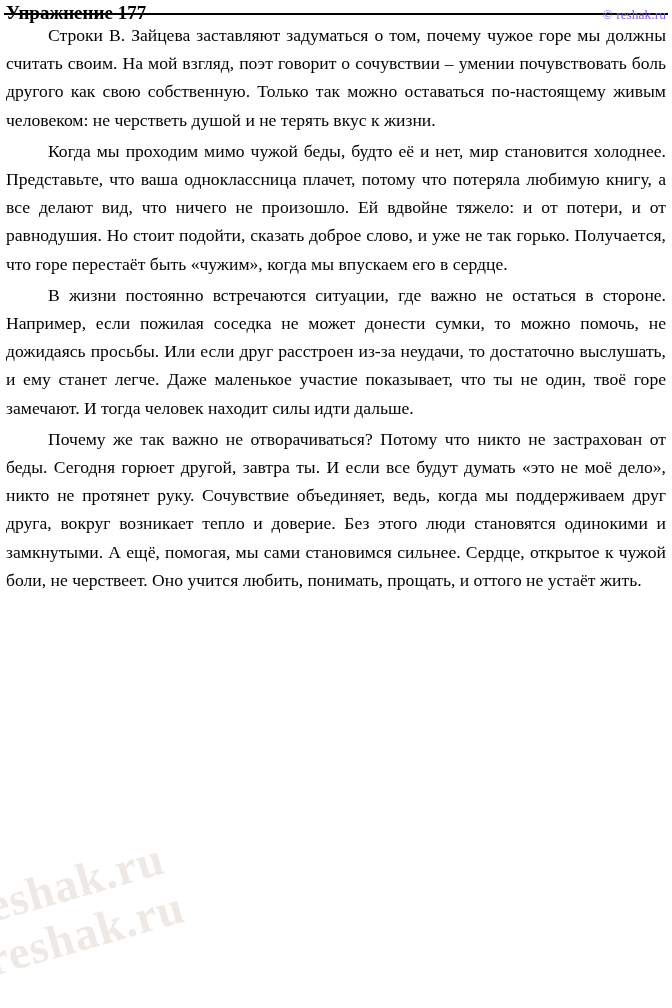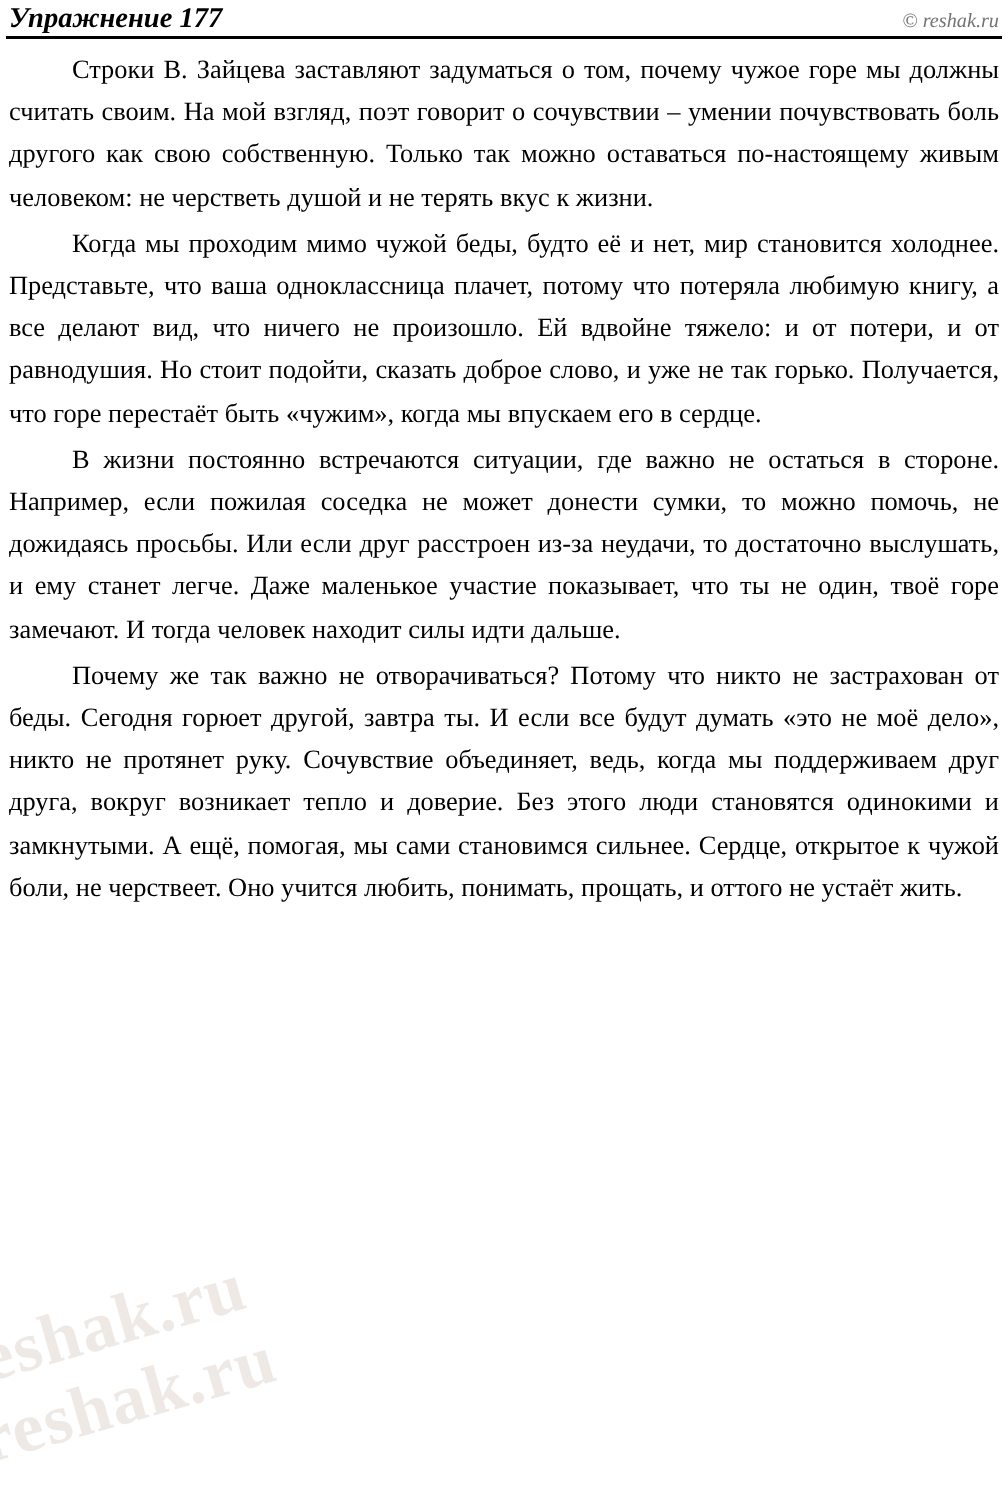--- a/index.html
+++ b/index.html
@@ -21,35 +21,34 @@
     height: 1008px;
     box-sizing: border-box;
     padding: 0 4px;
   }
   .header {
     display: flex;
     align-items: baseline;
     justify-content: space-between;
     padding: 2px 2px 0 2px;
     border-bottom: 2px solid #000;
-    height: 26px;
+    height: 15px;
     box-sizing: border-box;
-    font-style: italic;
   }
   .header-title {
     font-family: "Liberation Serif", serif;
     font-weight: bold;
     font-size: 19px;
     letter-spacing: 0px;
     line-height: 22px;
   }
   .header-copyright {
     font-family: "Liberation Serif", serif;
     font-size: 13.5px;
-    color: #737373;
+    color: #8b5cf6;
     white-space: nowrap;
   }
   .content {
     padding: 6px 2px 0 2px;
   }
   p.para {
     margin: 0 0 3px 0;
     text-indent: 42px;
     text-align: justify;
     font-size: 17.6px;

